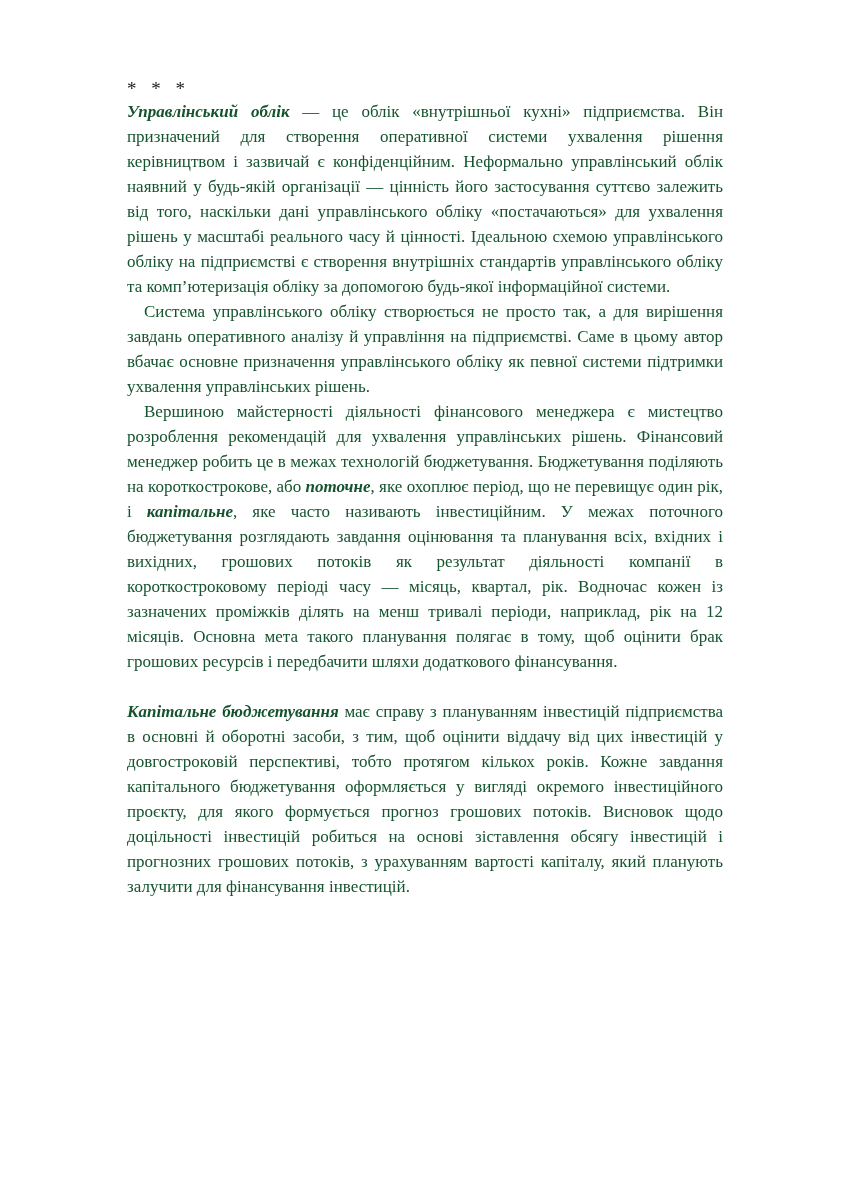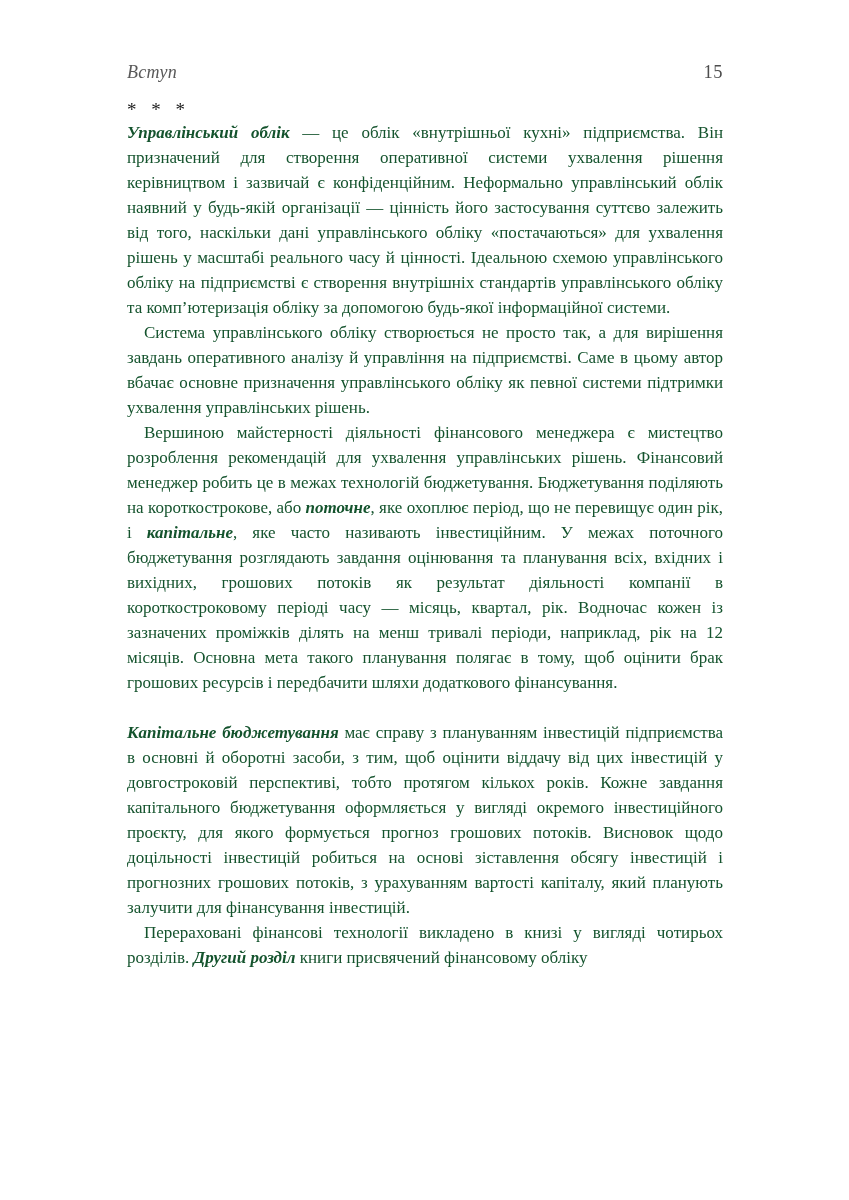--- a/index.html
+++ b/index.html
@@ -64,27 +64,22 @@
     font-family: Liberation Serif, serif;
   }
   .run-normal { font-weight: 400; font-style: normal; }
   .run-bold { font-weight: 400; font-style: normal; }
   .run-bold-italic { font-weight: 700; font-style: italic; }
 </style>
 </head>
 <body>
 
 <div class="page">
-  <div class="running-header">
-    <span class="section">Вступ</span>
-    <span class="pagenum">15</span>
-  </div>
 
   <div class="separator">* * *</div>
 
   <div class="text-body">
       <p class="para"><span class="run-bold-italic">Управлінський облік</span><span class="run-normal"> — це облік «внутрішньої кухні» підприємства. Він призначений для створення оперативної системи ухвалення рішення керівництвом і зазвичай є конфіденційним. Неформально управлінський облік наявний у будь-якій організації — цінність його застосування суттєво залежить від того, наскільки дані управлінського обліку «постачаються» для ухвалення рішень у масштабі реального часу й цінності. Ідеальною схемою управлінського обліку на підприємстві є створення внутрішніх стандартів управлінського обліку та комп’ютеризація обліку за допомогою будь-якої інформаційної системи.</span></p>
       <p class="para indent"><span class="run-normal">Система управлінського обліку створюється не просто так, а для вирішення завдань оперативного аналізу й управління на підприємстві. Саме в цьому автор вбачає основне призначення управлінського обліку як певної системи підтримки ухвалення управлінських рішень.</span></p>
       <p class="para indent"><span class="run-normal">Вершиною майстерності діяльності фінансового менеджера є мистецтво розроблення рекомендацій для ухвалення управлінських рішень. Фінансовий менеджер робить це в межах технологій </span><span class="run-bold">бюджетування</span><span class="run-normal">. Бюджетування поділяють на короткострокове, або </span><span class="run-bold-italic">поточне</span><span class="run-normal">, яке охоплює період, що не перевищує один рік, і </span><span class="run-bold-italic">капітальне</span><span class="run-normal">, яке часто називають інвестиційним. У межах поточного бюджетування розглядають завдання оцінювання та планування всіх, вхідних і вихідних, грошових потоків як результат діяльності компанії в короткостроковому періоді часу — місяць, квартал, рік. Водночас кожен із зазначених проміжків ділять на менш тривалі періоди, наприклад, рік на 12 місяців. Основна мета такого планування полягає в тому, щоб оцінити брак грошових ресурсів і передбачити шляхи додаткового фінансування.</span></p>
       <p class="para spaced"><span class="run-bold-italic">Капітальне бюджетування</span><span class="run-normal"> має справу з плануванням інвестицій підприємства в основні й оборотні засоби, з тим, щоб оцінити віддачу від цих інвестицій у довгостроковій перспективі, тобто протягом кількох років. Кожне завдання капітального бюджетування оформляється у вигляді окремого інвестиційного проєкту, для якого формується прогноз грошових потоків. Висновок щодо доцільності інвестицій робиться на основі зіставлення обсягу інвестицій і прогнозних грошових потоків, з урахуванням вартості капіталу, який планують залучити для фінансування інвестицій.</span></p>
-      <p class="para indent"><span class="run-normal">Перераховані фінансові технології викладено в книзі у вигляді чотирьох розділів. </span><span class="run-bold-italic">Другий розділ</span><span class="run-normal"> книги присвячений фінансовому обліку</span></p>
     </div>
 </div>
 
 </body></html>

